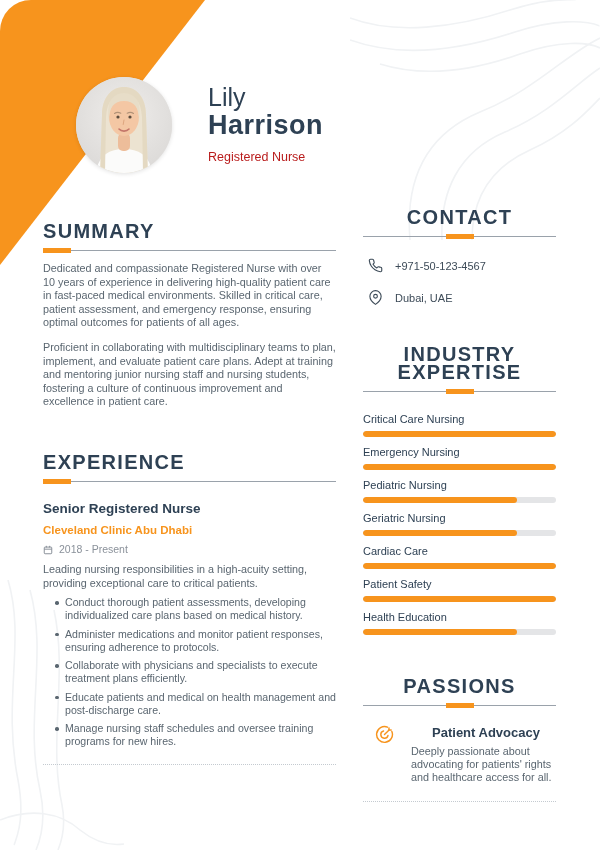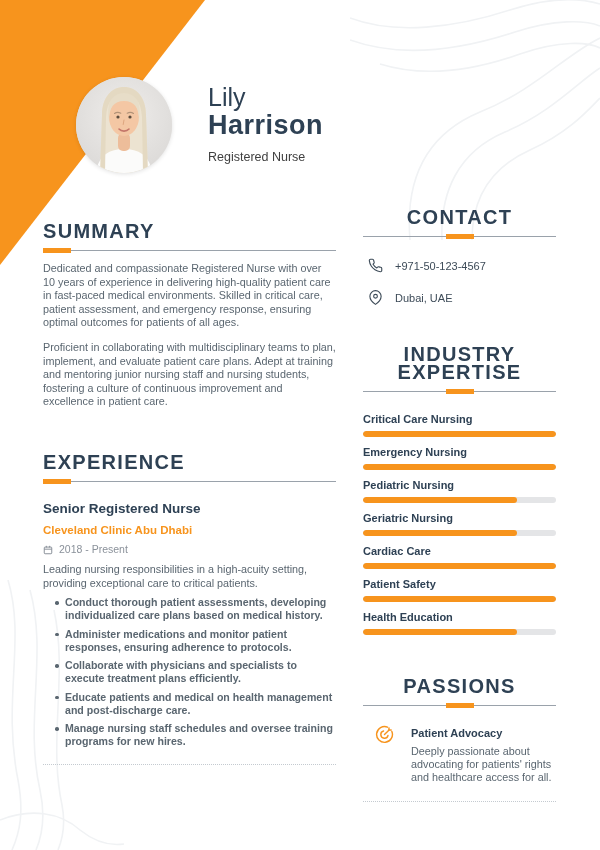--- a/index.html
+++ b/index.html
@@ -3,40 +3,40 @@
 <meta charset="utf-8">
 <style>
   :root{
     --accent:#F7941D;
     --heading:#2E4154;
     --body:#5A6670;
   }
   *{margin:0;padding:0;box-sizing:border-box;}
   html,body{background:#ffffff;}
   body{font-family:"Liberation Sans", sans-serif;}
-  .page{position:relative;width:600px;height:850px;background:#ffffff;overflow:hidden;}
+  .page{position:relative;width:600px;height:850px;background:#ffffff;overflow:hidden;border-radius:31px;}
 
   
   .contour{position:absolute;pointer-events:none;}
   .contour.tr{top:0;right:0;}
   .contour.bl{bottom:0;left:0;}
 
   
   .triangle{position:absolute;left:0;top:0;width:205px;height:265px;background:var(--accent);
     clip-path:polygon(0 0,100% 0,0 100%);}
 
   
   .photo{position:absolute;left:76px;top:77px;width:96px;height:96px;border-radius:50%;
     overflow:hidden;box-shadow:0 1px 4px rgba(0,0,0,.12);background:#e4e2e0;}
 
   
   .header{position:absolute;left:208px;top:84px;}
   .first-name{font-size:25px;font-weight:400;color:var(--heading);line-height:27px;}
   .last-name{font-size:27px;font-weight:700;color:var(--heading);line-height:29px;letter-spacing:.5px;}
-  .job-title{font-size:12.5px;color:#404040;margin-top:10px;}
+  .job-title{font-size:12.5px;color:#b91c1c;margin-top:10px;}
 
   
   .col-left{position:absolute;left:43px;top:222px;width:293px;}
   .col-right{position:absolute;left:363px;top:208px;width:193px;}
 
   h2.sec{font-size:20px;font-weight:700;letter-spacing:1.3px;color:var(--heading);line-height:18px;}
   .col-right h2.sec{text-align:center;}
 
   .rule{position:relative;height:6px;margin-top:8px;}
   .rule .line{position:absolute;left:0;right:0;top:2px;height:1px;background:#9aa2ab;}
@@ -47,46 +47,46 @@
   p.body{font-size:10.8px;line-height:13.6px;color:var(--body);margin-top:11px;}
   p.body.first{margin-top:8px;}
 
   .section-exp{margin-top:44px;}
   .role{font-size:13.5px;font-weight:700;color:var(--heading);margin-top:16px;}
   .company{font-size:11.5px;font-weight:700;color:var(--accent);margin-top:8px;}
   .daterow{display:flex;align-items:flex-end;gap:6px;margin-top:7px;color:#8a919a;font-size:10.5px;}
   .intro{font-size:10.8px;line-height:13.6px;color:var(--body);margin-top:8px;}
   ul.bullets{list-style:none;margin-top:6px;}
   ul.bullets li{position:relative;padding-left:22px;font-size:10.6px;line-height:13px;
-    color:var(--body);margin-bottom:5.5px;font-weight:bold;}
+    color:var(--body);margin-bottom:5.5px;}
   ul.bullets li::before{content:"";position:absolute;left:12px;top:5px;width:3.5px;height:3.5px;
     border-radius:50%;background:#5a6670;}
 
   .dotted{border-top:1px dotted #c4cad0;margin-top:16px;height:0;}
 
   
   .contact-list{margin-top:18px;}
   .contact-row{display:flex;align-items:center;gap:12px;margin-bottom:17px;padding-left:5px;}
   .contact-row .txt{font-size:11px;color:#3d4b58;}
   .cicon{width:15px;height:15px;flex:0 0 15px;color:#3d4b58;}
 
   
   .section-skills{margin-top:40px;}
   .skills{margin-top:18px;}
   .skill{margin-bottom:9px;}
-  .skill .name{font-size:11px;font-weight:700;color:var(--heading);line-height:13px;}
+  .skill .name{font-size:11px;font-weight:400;color:var(--heading);line-height:13px;}
   .bar{margin-top:5px;height:6px;border-radius:3px;background:#e4e5e7;overflow:hidden;}
   .bar .fill{height:100%;border-radius:3px;background:var(--accent);}
 
   
   .section-passions{margin-top:42px;}
   .passion{display:flex;margin-top:16px;}
   .picon{width:19px;height:19px;flex:0 0 19px;margin-left:12px;color:var(--accent);}
   .passion .ptext{margin-left:17px;}
-  .pname{font-size:11px;font-weight:700;color:var(--heading);line-height:16px;}
+  .pname{font-size:13px;font-weight:700;color:var(--heading);line-height:16px;text-align:center;}
   .pdesc{font-size:10.8px;line-height:13.2px;color:var(--body);margin-top:4px;width:150px;}
 </style>
 </head>
 <body>
 
 <div class="page">
 
   <svg class="contour tr" width="250" height="240" viewBox="0 0 250 240">
     <g fill="none" stroke="#f0f2f4" stroke-width="1.6">
       <path d="M60,240 C55,180 75,135 130,112 C185,90 215,55 250,38"></path>

